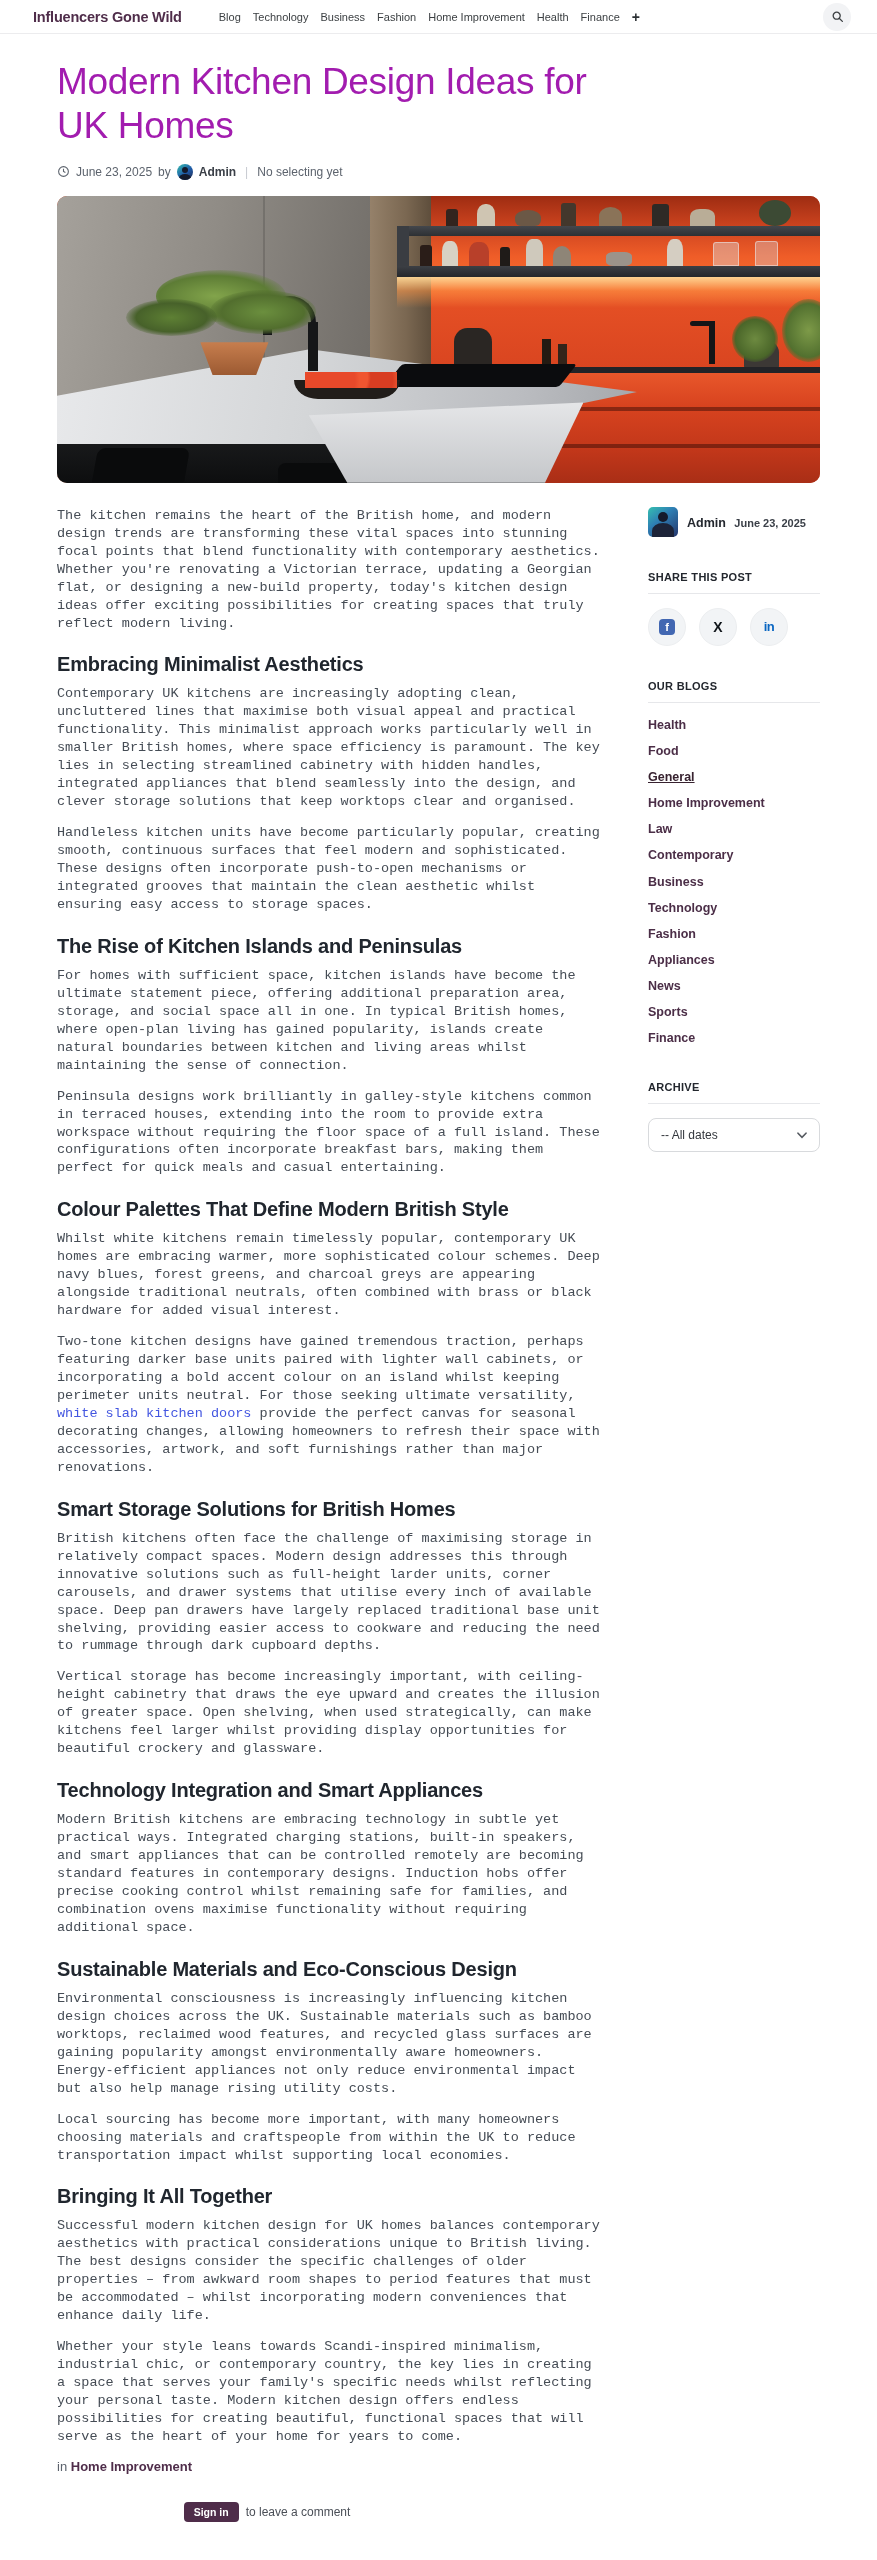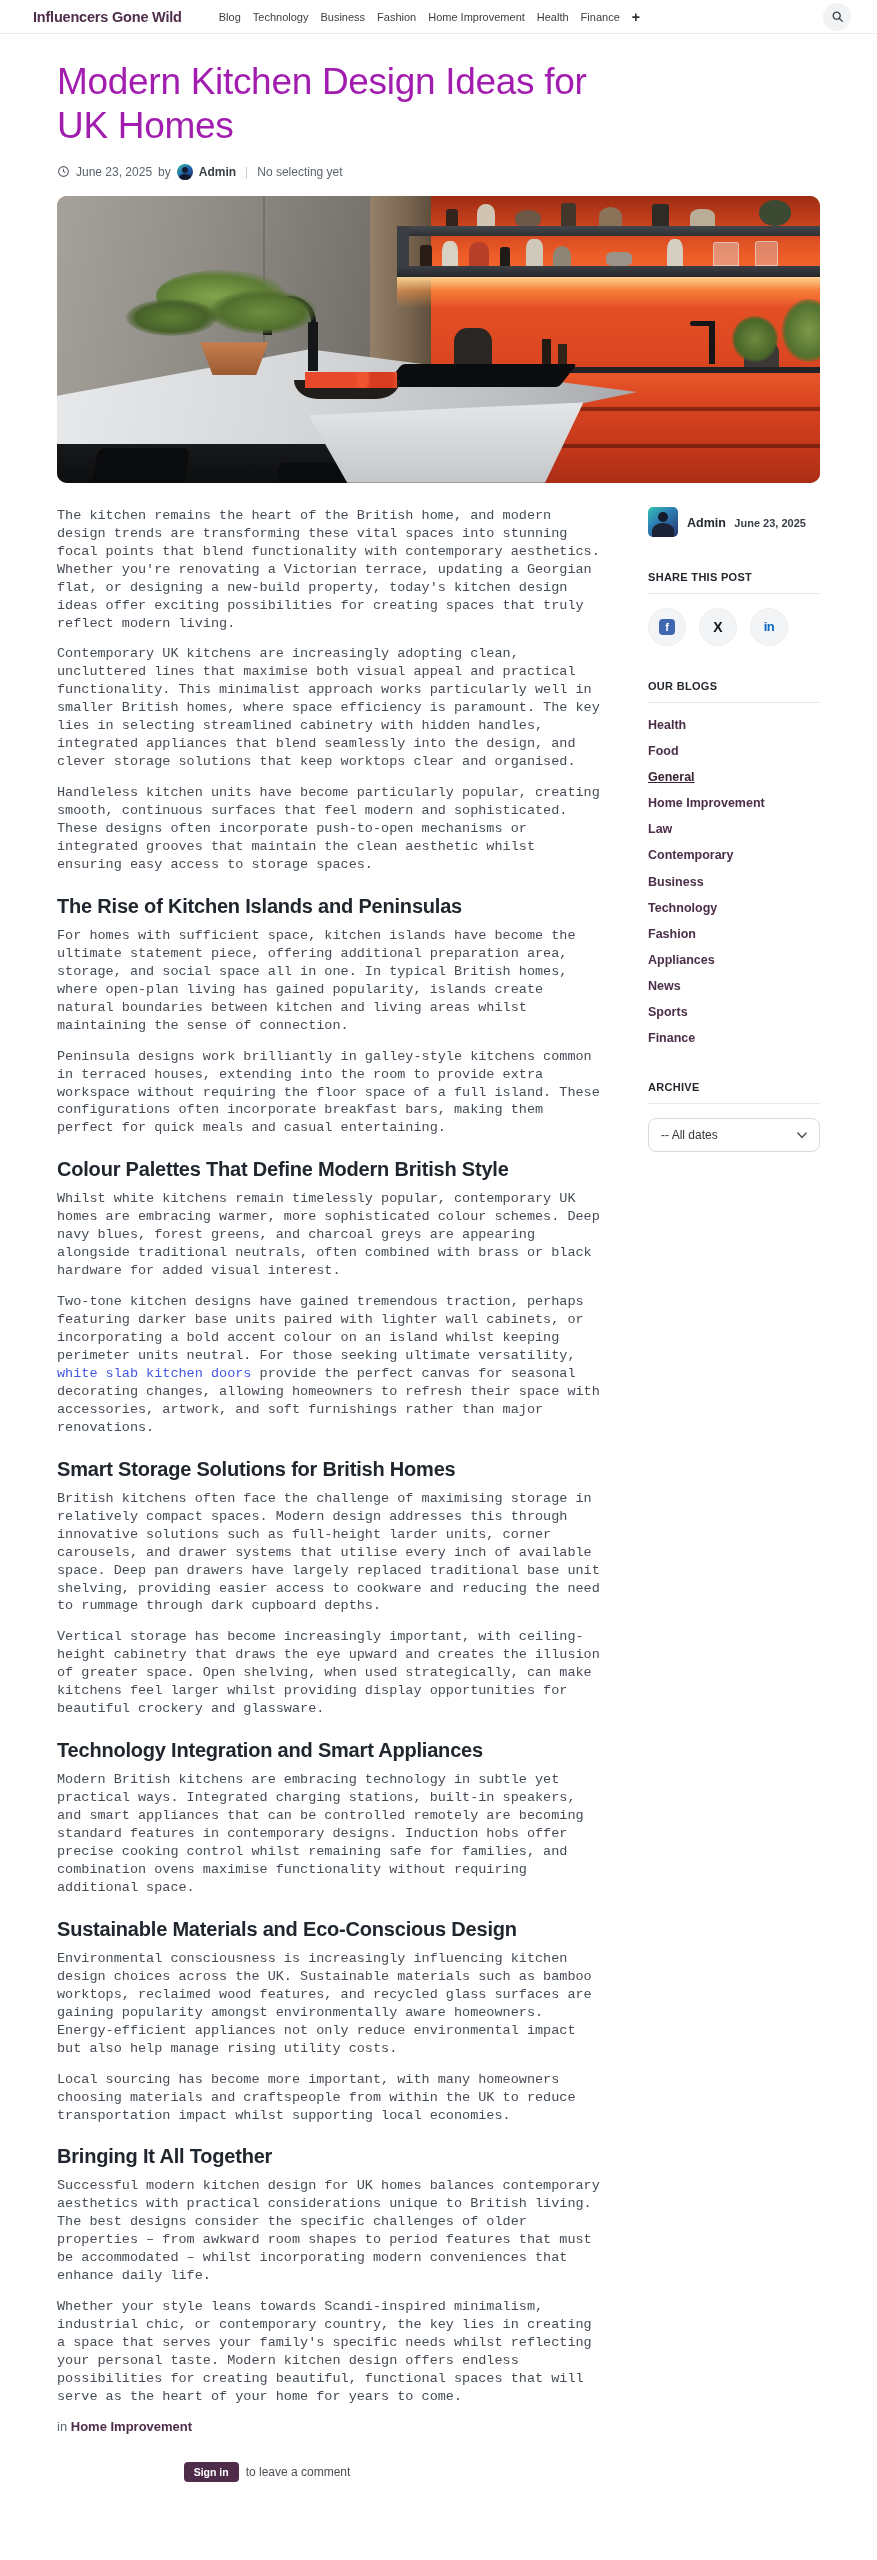--- a/index.html
+++ b/index.html
@@ -263,20 +263,21 @@
     <div class="hx-leaf3"></div>
     <div class="hx-pot"></div>
     <div class="hx-bowl"></div>
     <div class="hx-fruits"></div>
   </div>
 
   <div class="columns">
     <div class="article-col">
       <p class="body">The kitchen remains the heart of the British home, and modern design trends are transforming these vital spaces into stunning focal points that blend functionality with contemporary aesthetics. Whether you're renovating a Victorian terrace, updating a Georgian flat, or designing a new-build property, today's kitchen design ideas offer exciting possibilities for creating spaces that truly reflect modern living.</p>
 
+      <h2>Embracing Minimalist Aesthetics</h2>
       <p class="body">Contemporary UK kitchens are increasingly adopting clean, uncluttered lines that maximise both visual appeal and practical functionality. This minimalist approach works particularly well in smaller British homes, where space efficiency is paramount. The key lies in selecting streamlined cabinetry with hidden handles, integrated appliances that blend seamlessly into the design, and clever storage solutions that keep worktops clear and organised.</p>
       <p class="body">Handleless kitchen units have become particularly popular, creating smooth, continuous surfaces that feel modern and sophisticated. These designs often incorporate push-to-open mechanisms or integrated grooves that maintain the clean aesthetic whilst ensuring easy access to storage spaces.</p>
 
       <h2>The Rise of Kitchen Islands and Peninsulas</h2>
       <p class="body">For homes with sufficient space, kitchen islands have become the ultimate statement piece, offering additional preparation area, storage, and social space all in one. In typical British homes, where open-plan living has gained popularity, islands create natural boundaries between kitchen and living areas whilst maintaining the sense of connection.</p>
       <p class="body">Peninsula designs work brilliantly in galley-style kitchens common in terraced houses, extending into the room to provide extra workspace without requiring the floor space of a full island. These configurations often incorporate breakfast bars, making them perfect for quick meals and casual entertaining.</p>
 
       <h2>Colour Palettes That Define Modern British Style</h2>
       <p class="body">Whilst white kitchens remain timelessly popular, contemporary UK homes are embracing warmer, more sophisticated colour schemes. Deep navy blues, forest greens, and charcoal greys are appearing alongside traditional neutrals, often combined with brass or black hardware for added visual interest.</p>
       <p class="body"><span>Two-tone kitchen designs have gained tremendous traction, perhaps featuring darker base units paired with lighter wall cabinets, or incorporating a bold accent colour on an island whilst keeping perimeter units neutral. For those seeking ultimate versatility, </span><a class="inline-link">white slab kitchen doors</a><span> provide the perfect canvas for seasonal decorating changes, allowing homeowners to refresh their space with accessories, artwork, and soft furnishings rather than major renovations.</span></p>

